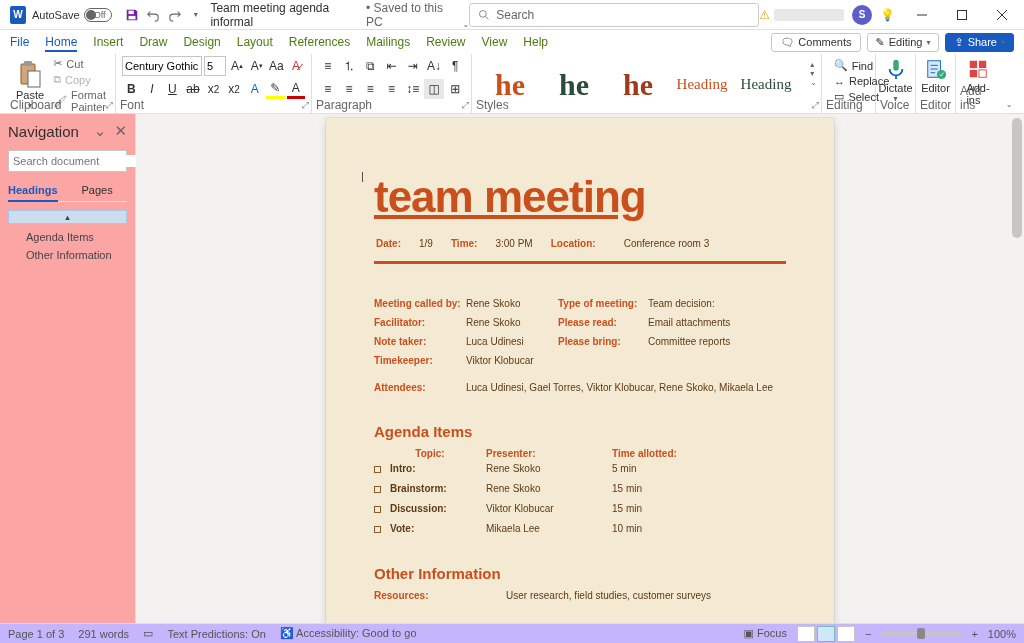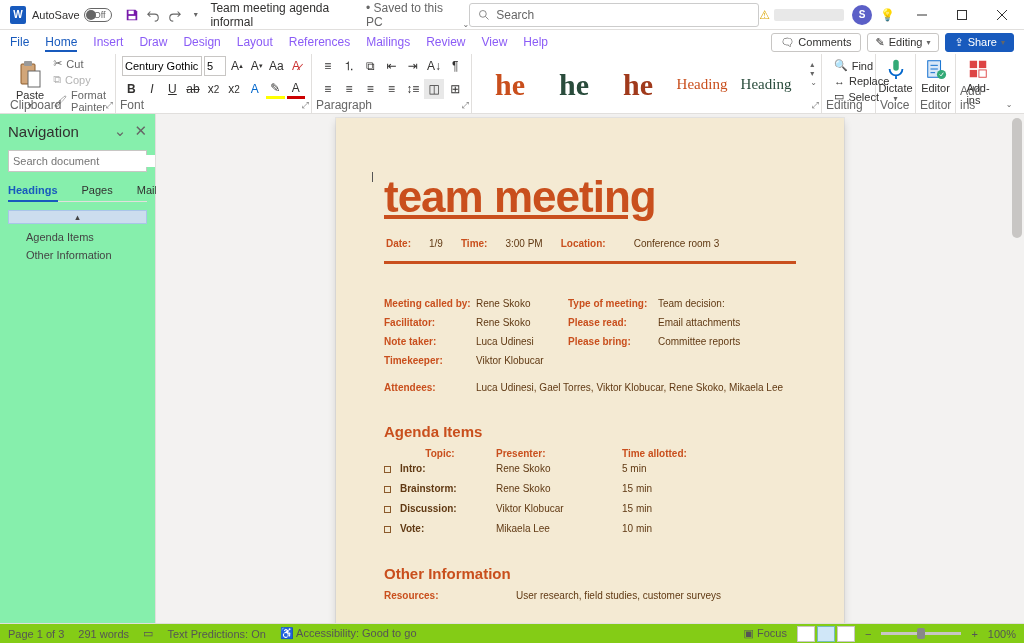--- a/index.html
+++ b/index.html
@@ -17,21 +17,21 @@
 .doc-title { margin-left: 4px; font-size: 12px; display: flex; align-items: flex-end; gap: 12px; }
 .doc-status { color: #666; }
 .search-box { flex: 0 0 290px; margin-left: auto; margin-right: auto; height: 24px; border: 1px solid #ccc; border-radius: 3px; display: flex; align-items: center; padding: 0 8px; gap: 6px; color: #666; background: #fff; }
 .title-right { margin-left: auto; display: flex; align-items: center; gap: 4px; }
 .user-badge { width: 20px; height: 20px; border-radius: 50%; background: #5b5fc7; color: #fff; display: flex; align-items: center; justify-content: center; font-size: 10px; font-weight: 600; }
 .win-btn { width: 36px; height: 28px; display: flex; align-items: center; justify-content: center; cursor: pointer; }
 .user-name-bar { width: 70px; height: 12px; background: #e8e8e8; border-radius: 2px; margin-right: 4px; }
 
 
 .tabs { height: 24px; display: flex; align-items: center; padding: 0 10px; gap: 16px; font-size: 12px; background: #fff; }
-.tab { padding: 3px 0; cursor: pointer; color: #8b5cf6; }
+.tab { padding: 3px 0; cursor: pointer; color: #4d7c0f; }
 .tab.file { color: #185abd; }
 .tab.active { color: #185abd; border-bottom: 2px solid #185abd; padding-bottom: 1px; }
 .tabs-right { margin-left: auto; display: flex; gap: 6px; }
 .comments-btn, .editing-btn, .share-btn { border: 1px solid #c8c6c4; padding: 2px 8px; border-radius: 3px; font-size: 11px; display: flex; align-items: center; gap: 4px; cursor: pointer; background: #fff; }
 .share-btn { background: #185abd; color: #fff; border-color: #185abd; }
 
 
 .ribbon { height: 60px; background: #fff; border-bottom: 1px solid #e1dfdd; display: flex; padding: 0 6px; }
 .ribbon-group { border-right: 1px solid #e1dfdd; padding: 2px 6px 0 6px; display: flex; flex-direction: column; position: relative; }
 .ribbon-group-label { position: absolute; bottom: 1px; left: 4px; right: 0; text-align: left; font-size: 12px; color: #666; }
@@ -45,21 +45,21 @@
 .styles-gallery { flex: 1; display: flex; align-items: center; overflow: hidden; padding: 4px 2px; gap: 4px; }
 .style-item { height: 42px; min-width: 60px; display: flex; align-items: center; justify-content: center; border: 1px solid transparent; }
 .big-btn { display: flex; flex-direction: column; align-items: center; justify-content: center; padding: 2px 8px; font-size: 11px; cursor: pointer; }
 .big-btn svg { width: 22px; height: 22px; margin-bottom: 2px; }
 .editing-group { display: flex; flex-direction: column; gap: 1px; font-size: 11px; padding: 2px 4px; }
 .editing-item { display: flex; align-items: center; gap: 4px; cursor: pointer; padding: 1px 2px; }
 .launcher { position: absolute; right: 2px; bottom: 2px; font-size: 9px; color: #666; cursor: pointer; }
 
 
 .workspace { position: absolute; top: 114px; bottom: 20px; left: 0; right: 0; display: flex; background: #f3f2f1; }
-.nav-pane { width: 156px; background: #86efac; border-right: 1px solid #e1dfdd; padding: 8px; display: flex; flex-direction: column; }
+.nav-pane { width: 136px; background: #fca5a5; border-right: 1px solid #e1dfdd; padding: 8px; display: flex; flex-direction: column; }
 .nav-title { font-size: 15px; font-weight: 400; display: flex; align-items: center; }
 .nav-title-actions { margin-left: auto; display: flex; gap: 8px; color: #666; }
 .nav-search { margin-top: 10px; border: 1px solid #c8c6c4; height: 22px; display: flex; align-items: center; padding: 0 4px; background: #fff; }
 .nav-search input { border: none; outline: none; flex: 1; font-size: 11px; }
 .nav-tabs { display: flex; gap: 24px; margin-top: 12px; font-size: 11px; border-bottom: 1px solid #e1dfdd; }
 .nav-tab { padding-bottom: 4px; cursor: pointer; color: #323130; }
 .nav-tab.active { color: #185abd; border-bottom: 2px solid #185abd; margin-bottom: -1px; font-weight: 600; }
 .nav-headings { margin-top: 8px; font-size: 11px; }
 .nav-collapse-bar { height: 14px; background: #cde; border: 1px solid #a9c5e8; display: flex; align-items: center; justify-content: center; color: #444; font-size: 9px; cursor: pointer; margin-bottom: 4px; }
 .nav-heading { padding: 3px 0 3px 18px; cursor: pointer; color: #444; }
@@ -88,21 +88,21 @@
 .agenda-row > div:nth-child(1) span.t { font-weight: 700; margin-left: 0; }
 .agenda-row > div:nth-child(2){ width: 126px; }
 .res-row { display: flex; font-size: 10px; gap: 20px; }
 .res-row .lbl { width: 112px; font-weight: 700; color: #c94f1d; }
 
 
 .vscroll { position: absolute; right: 0; top: 0; bottom: 0; width: 14px; background: #f3f2f1; }
 .vscroll-thumb { position: absolute; left: 2px; right: 2px; top: 4px; height: 120px; background: #c8c6c4; border-radius: 5px; }
 
 
-.statusbar { position: absolute; bottom: 0; left: 0; right: 0; height: 20px; background: #84cc16; border-top: 1px solid #e1dfdd; display: flex; align-items: center; padding: 0 8px; font-size: 11px; color: #555; gap: 14px; }
+.statusbar { position: absolute; bottom: 0; left: 0; right: 0; height: 20px; background: #c4b5fd; border-top: 1px solid #e1dfdd; display: flex; align-items: center; padding: 0 8px; font-size: 11px; color: #555; gap: 14px; }
 .statusbar .right { margin-left: auto; display: flex; align-items: center; gap: 10px; }
 .view-btns { display: flex; gap: 2px; }
 .view-btn { width: 18px; height: 16px; border: 1px solid #c8c6c4; background: #fff; cursor: pointer; }
 .view-btn.active { background: #d0e7f8; border-color: #7bb; }
 .zoom-slider { width: 80px; height: 3px; background: #c8c6c4; position: relative; }
 .zoom-slider::before { content: ""; position: absolute; left: 50%; top: -4px; width: 8px; height: 11px; background: #888; border-radius: 2px; transform: translateX(-50%); }
 
 .warn-icon { color: #d9a400; }
 .caret { font-size: 8px; color: #666; }
 </style>
@@ -283,20 +283,21 @@
         </div>
       <div class="style-item">
           <span style="font-size:15px;color:#2a4c3c;font-family:'Century Gothic'">Heading</span>
         </div>
     </div>
     <div style="display:flex;flex-direction:column;justify-content:center;gap:0;position:absolute;right:4px;top:6px">
       <div class="caret">▴</div>
       <div class="caret">▾</div>
       <div class="caret">⌄</div>
     </div>
+    <div class="ribbon-group-label">Styles</div>
     <div class="launcher">⤢</div>
   </div>
 
   <div class="ribbon-group" style="width:54px">
     <div class="editing-group">
       <div class="editing-item">🔍 <span>Find</span></div>
       <div class="editing-item">↔ <span>Replace</span></div>
       <div class="editing-item">▭ <span>Select</span></div>
     </div>
     <div class="ribbon-group-label">Editing</div>

